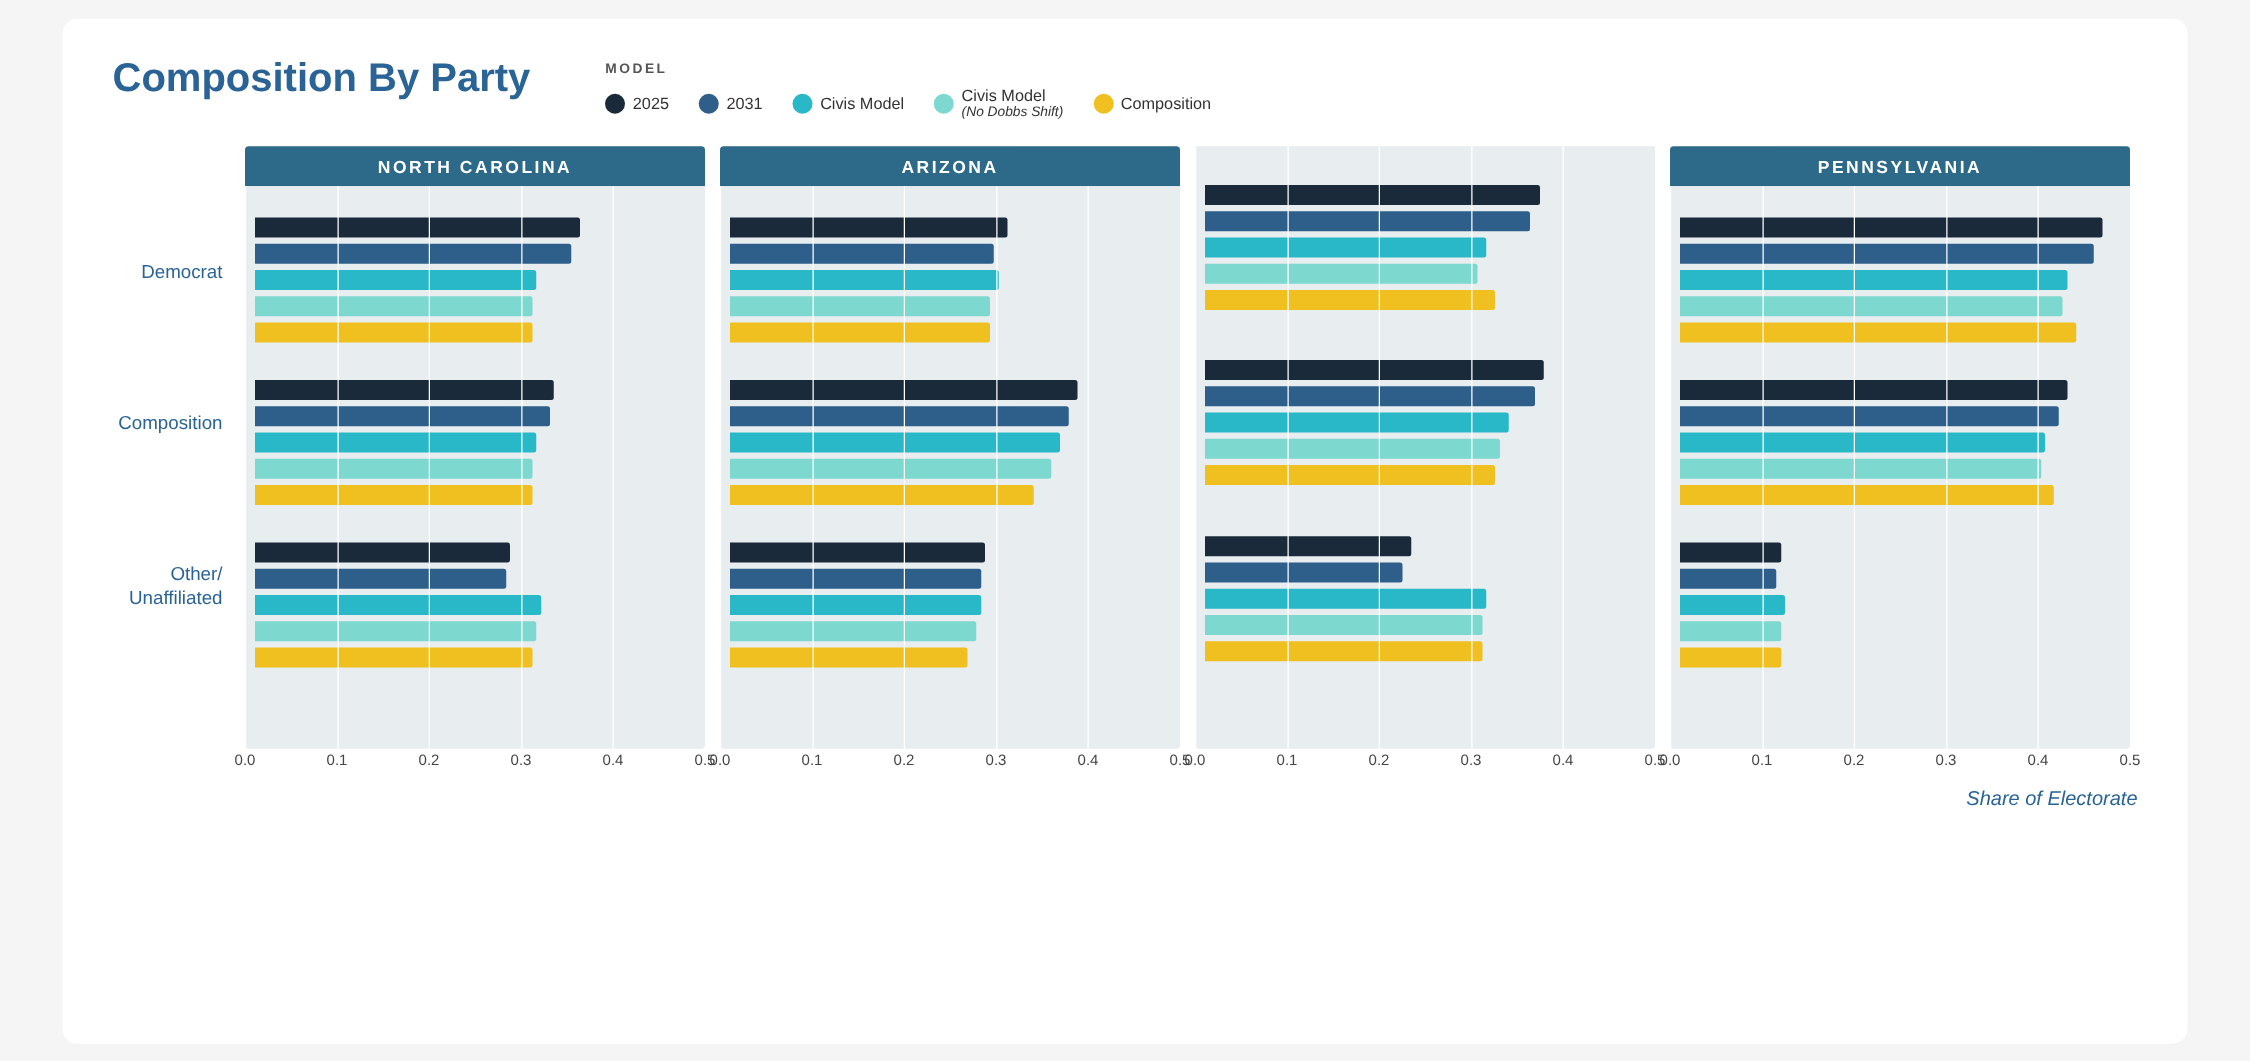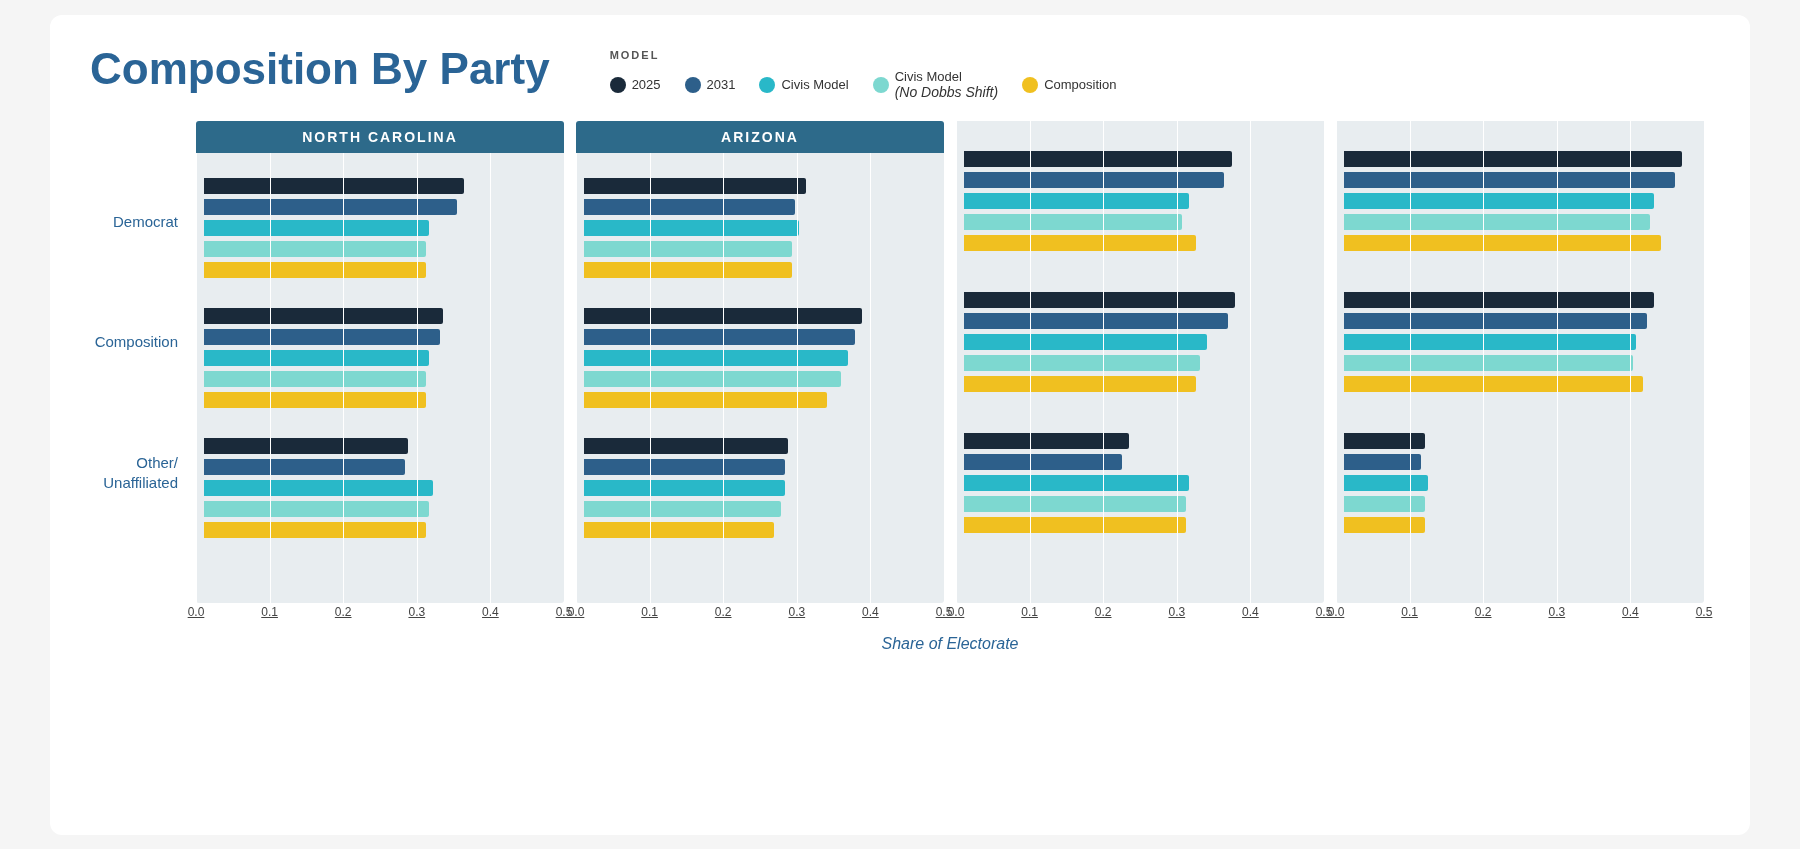--- a/index.html
+++ b/index.html
@@ -20,21 +20,21 @@
       border-radius: 12px;
       padding: 30px 40px 20px 40px;
       position: relative;
     }
     .header-row {
       display: flex;
       align-items: flex-start;
       margin-bottom: 20px;
     }
     .chart-title {
-      font-size: 44px;
+      font-size: 32px;
       font-weight: 700;
       color: #2a6496;
       margin-right: 60px;
       line-height: 1.1;
     }
     .legend-section {
       display: flex;
       flex-direction: column;
       padding-top: 4px;
     }
@@ -64,21 +64,21 @@
       height: 16px;
       border-radius: 50%;
       flex-shrink: 0;
     }
     .legend-label {
       line-height: 1.2;
     }
     .legend-label small {
       display: block;
       font-style: italic;
-      font-size: 14px;
+      font-size: 11px;
     }
     .y-labels {
       display: flex;
       flex-direction: column;
       justify-content: space-around;
       padding-top: 40px;
       padding-bottom: 60px;
       width: 100px;
       flex-shrink: 0;
     }
@@ -159,21 +159,20 @@
       flex: 1;
       margin: 0 6px;
       position: relative;
       height: 24px;
     }
     .tick-label {
       position: absolute;
       font-size: 12px;
       color: #444;
       transform: translateX(-50%);
-      text-decoration: underline;
     }
   </style>
 </head>
 <body>
 
 <div class="chart-container">
 
   <div class="header-row">
     <div class="chart-title">Composition By Party</div>
     <div class="legend-section">
@@ -391,20 +390,21 @@
               <div class="bar-wrapper">
                 <div class="bar" style="width: 63%; background: rgb(125, 216, 208);"></div>
               </div>
               <div class="bar-wrapper">
                 <div class="bar" style="width: 63%; background: rgb(240, 192, 32);"></div>
               </div>
             </div>
           </div>
         </div>
         <div class="state-panel">
+          <div class="state-header">PENNSYLVANIA</div>
           <div class="state-body" style="position: relative;">
             <div style="position: absolute; top: 0px; bottom: 0px; left: 0%; width: 1px; background: white; pointer-events: none;"></div>
             <div style="position: absolute; top: 0px; bottom: 0px; left: 20%; width: 1px; background: white; pointer-events: none;"></div>
             <div style="position: absolute; top: 0px; bottom: 0px; left: 40%; width: 1px; background: white; pointer-events: none;"></div>
             <div style="position: absolute; top: 0px; bottom: 0px; left: 60%; width: 1px; background: white; pointer-events: none;"></div>
             <div style="position: absolute; top: 0px; bottom: 0px; left: 80%; width: 1px; background: white; pointer-events: none;"></div>
             <div style="position: absolute; top: 0px; bottom: 0px; left: 100%; width: 1px; background: white; pointer-events: none;"></div>
             <div class="bar-group">
               <div class="bar-wrapper">
                 <div class="bar" style="width: 96%; background: rgb(26, 42, 58);"></div>
@@ -489,14 +489,14 @@
       <div class="state-xticks" style="flex: 1 1 0%; position: relative; height: 24px; margin: 2px 6px 0px;">
         <span class="tick-label" style="left: 0%; position: absolute; transform: translateX(-50%); font-size: 12px; color: rgb(68, 68, 68);">0.0</span>
         <span class="tick-label" style="left: 20%; position: absolute; transform: translateX(-50%); font-size: 12px; color: rgb(68, 68, 68);">0.1</span>
         <span class="tick-label" style="left: 40%; position: absolute; transform: translateX(-50%); font-size: 12px; color: rgb(68, 68, 68);">0.2</span>
         <span class="tick-label" style="left: 60%; position: absolute; transform: translateX(-50%); font-size: 12px; color: rgb(68, 68, 68);">0.3</span>
         <span class="tick-label" style="left: 80%; position: absolute; transform: translateX(-50%); font-size: 12px; color: rgb(68, 68, 68);">0.4</span>
         <span class="tick-label" style="left: 100%; position: absolute; transform: translateX(-50%); font-size: 12px; color: rgb(68, 68, 68);">0.5</span>
       </div>
     </div>
 
-  <div class="x-axis-label" style="margin-left:100px;">Share of Electorate</div>
+  <div class="x-axis-label" style="margin-left:100px;text-align:right;">Share of Electorate</div>
 </div>
 
 </body></html>

